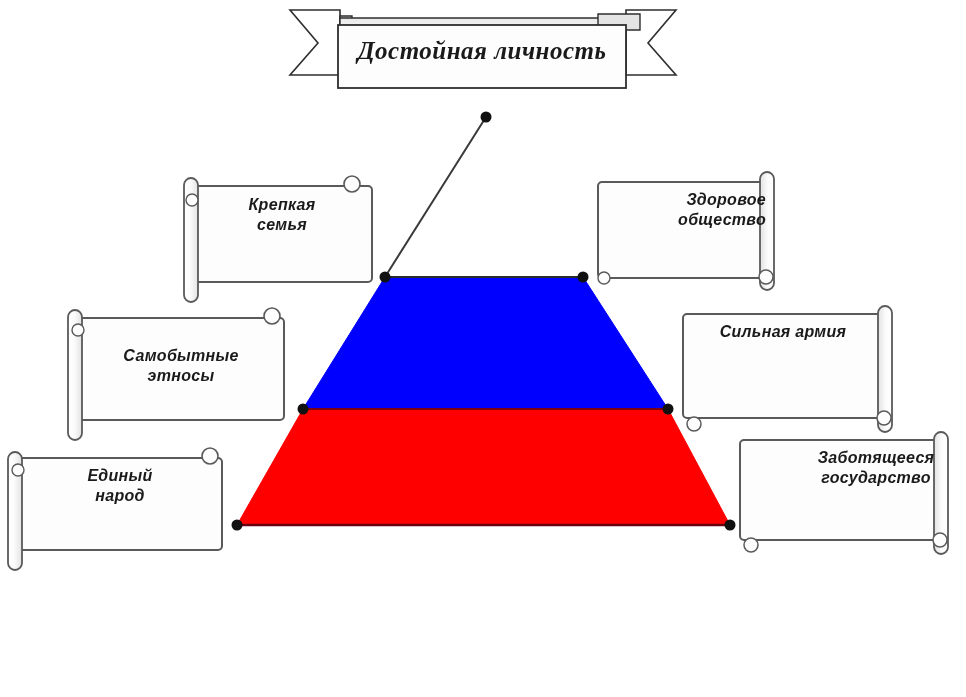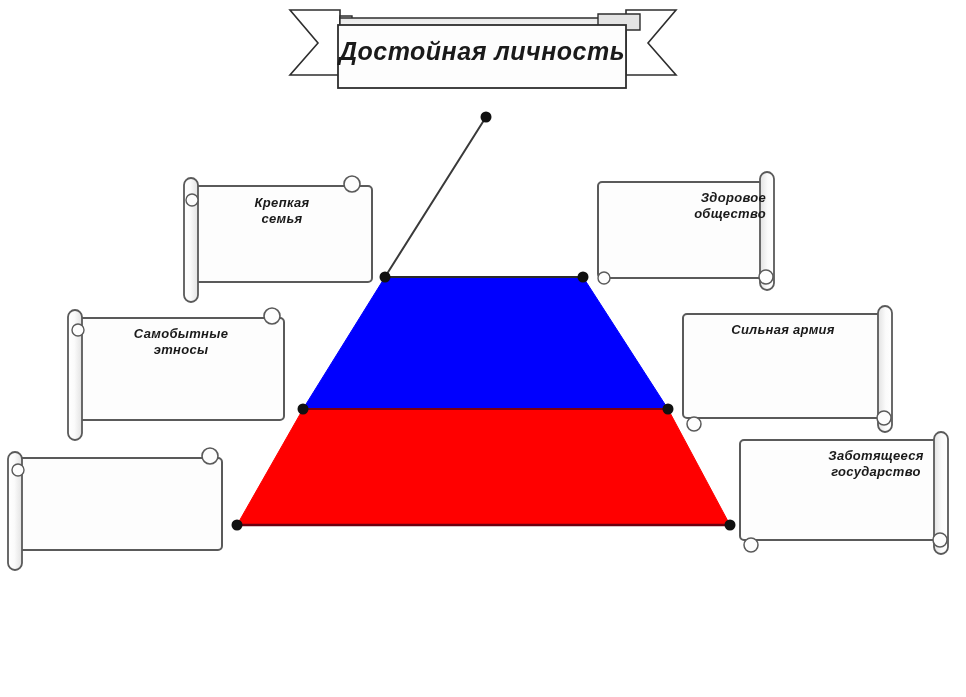--- a/index.html
+++ b/index.html
@@ -35,21 +35,21 @@
     line-height: 1.22;
     letter-spacing: 0.3px;
     pointer-events: none;
     white-space: pre-line;
   }
   .title-text {
     font-size: 25px;
     letter-spacing: 0.5px;
   }
   .node-text {
-    font-size: 13px;
+    font-size: 16px;
   }
 </style>
 </head>
 <body>
 
 <div id="canvas">
 
   <svg id="vector-layer" viewBox="0 0 966 697">
     <defs>
       <linearGradient id="rollShade" x1="0" y1="0" x2="1" y2="0">
@@ -144,30 +144,32 @@
 
     <g>
       <rect x="740" y="440" width="200" height="100" rx="4" fill="#fdfdfd" stroke="#5a5a5a" stroke-width="2"></rect>
       <rect x="934" y="432" width="14" height="122" rx="7" fill="url(#rollShadeR)" stroke="#5a5a5a" stroke-width="1.8"></rect>
       <circle cx="940" cy="540" r="7" fill="#fdfdfd" stroke="#5a5a5a" stroke-width="1.5"></circle>
       <circle cx="751" cy="545" r="7" fill="#fdfdfd" stroke="#5a5a5a" stroke-width="1.5"></circle>
     </g>
 
   </svg>
 
-  <div class="scroll-text title-text" style="left:338px; top:36px; width:288px;">Достойная личность</div>
+  <div class="scroll-text title-text" style="left:338px; top:36px; width:288px;font-family:Liberation Serif, serif;">Достойная личность</div>
 
   <div class="scroll-text node-text" style="left:192px; top:195px; width:180px;">Крепкая
 семья</div>
 
   <div class="scroll-text node-text" style="left:598px; top:190px; width:168px;text-align:right;">Здоровое
 общество</div>
 
-  <div class="scroll-text node-text" style="left:78px; top:326px; width:206px;">Самобытные
+  <div class="scroll-text node-text" style="left:78px; top:346px; width:206px;">Самобытные
 этносы</div>
 
   <div class="scroll-text node-text" style="left:683px; top:322px; width:200px;font-style:italic;">Сильная армия</div>
 
+  <div class="scroll-text node-text" style="left:18px; top:466px; width:204px;">Единый
+народ</div>
 
   <div class="scroll-text node-text" style="left:740px; top:448px; width:200px;padding-left:36px;">Заботящееся
 государство</div>
 
 </div>
 
 </body></html>

